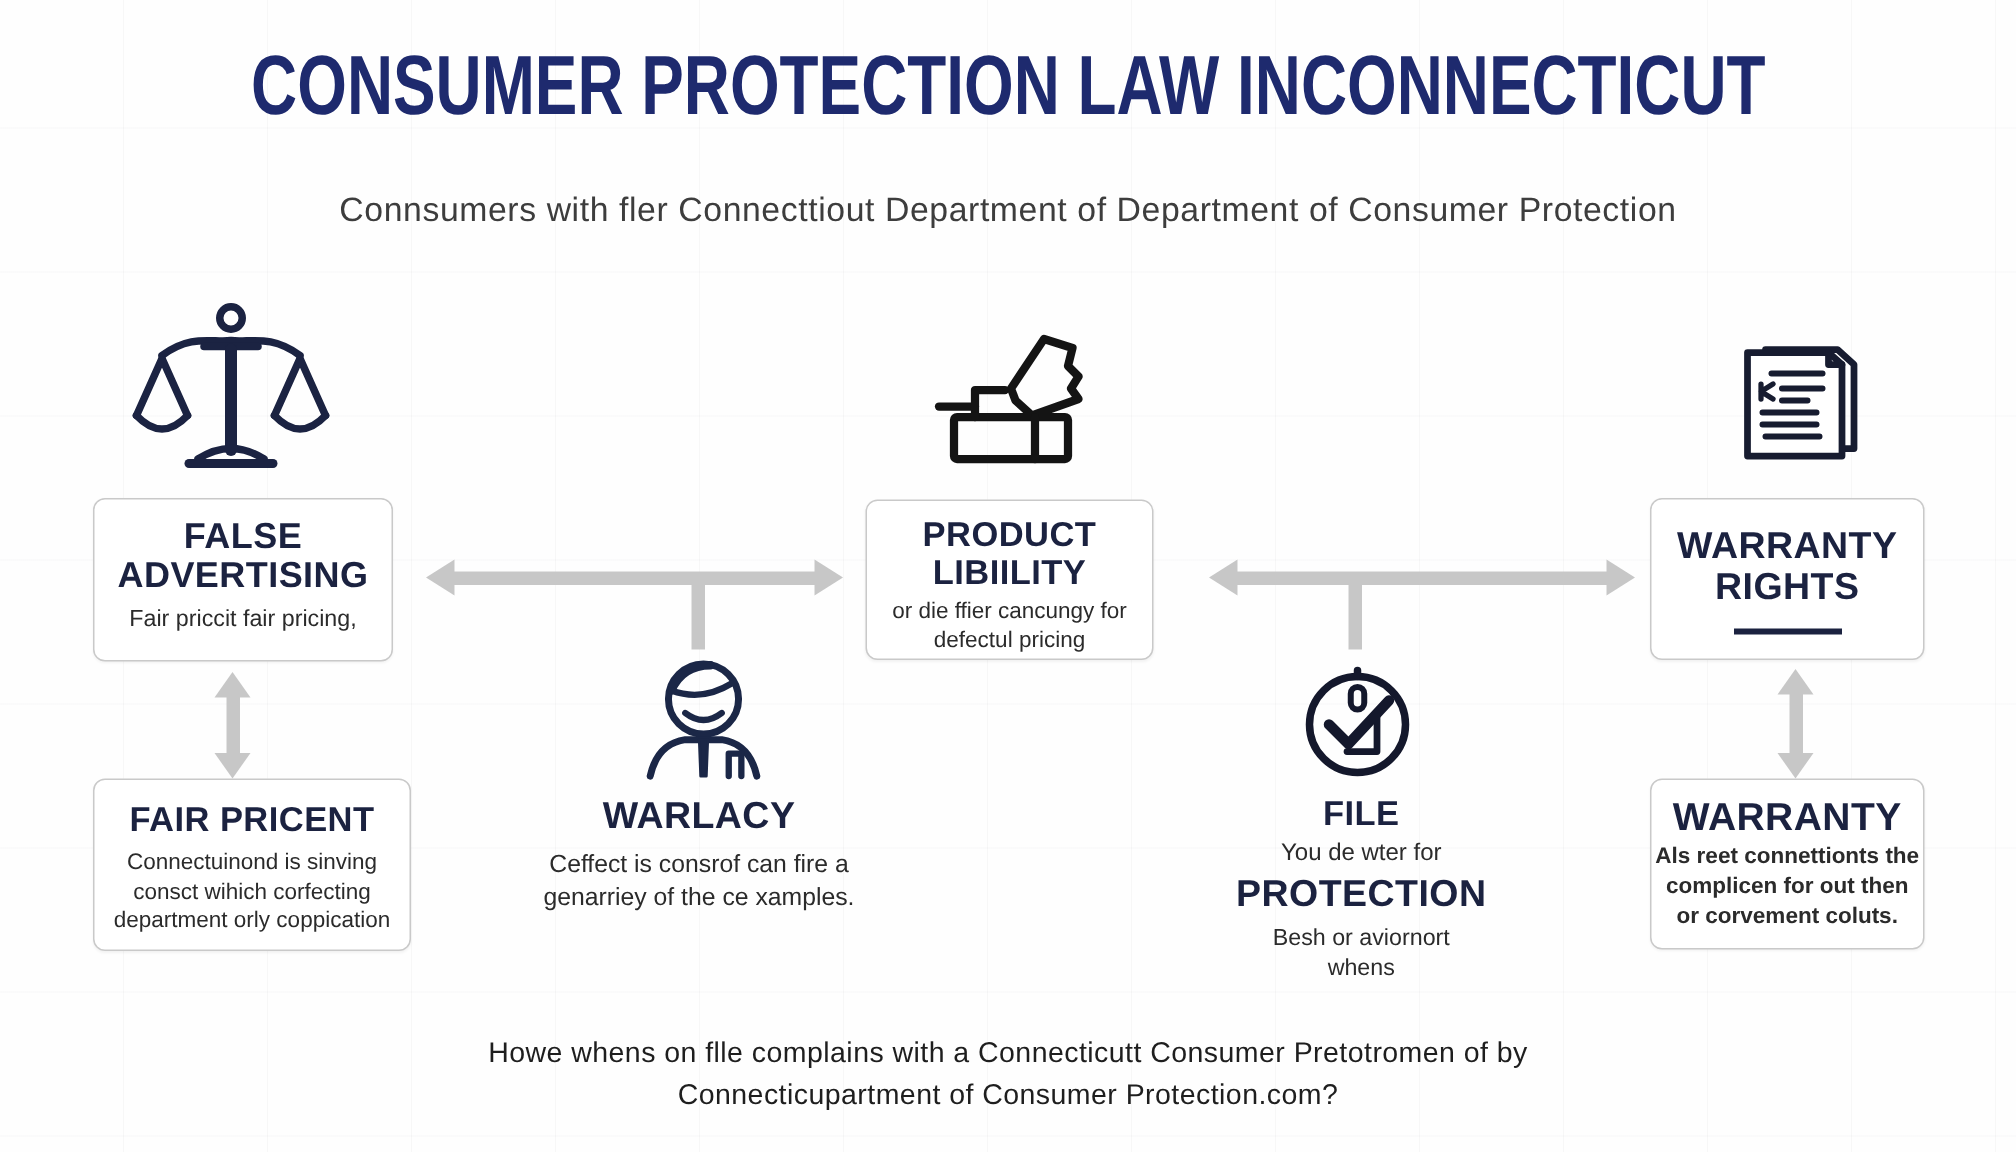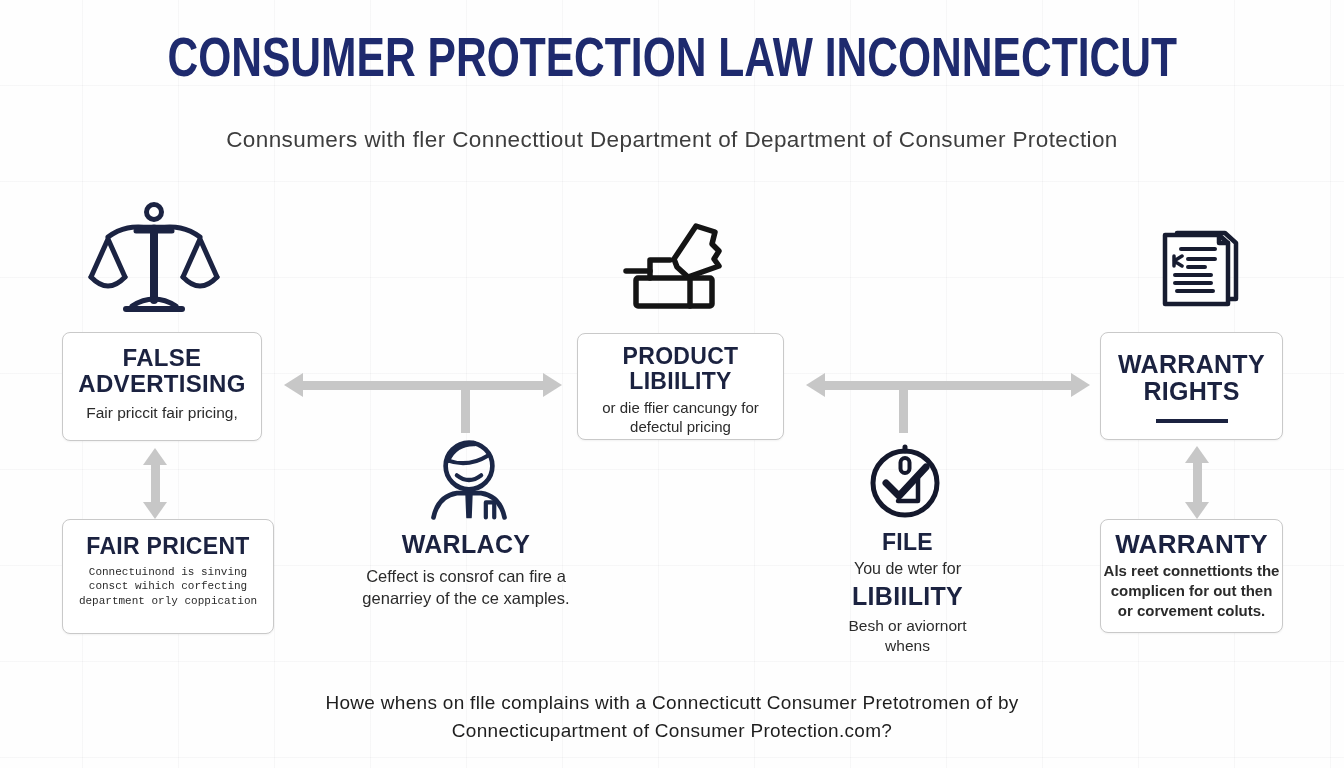--- a/index.html
+++ b/index.html
@@ -99,21 +99,21 @@
   </svg>
 
   <div class="node" style="left:62px; top:332px; width:200px; height:109px;">
     <div class="node-title">
       <div>FALSE</div>
       <div>ADVERTISING</div>
     </div>
     <div class="node-body">Fair priccit fair pricing,</div>
   </div>
 
-  <div class="node" style="left:577px; top:333px; width:207px; height:107px; padding-top:10px;">
+  <div class="node" style="left:577px; top:333px; width:192px; height:107px; padding-top:10px;">
     <div class="node-title" style="font-size:23px;">PRODUCT LIBIILITY</div>
     <div class="node-body" style="margin-top:4px; font-size:15px;">
       <div>or die ffier cancungy for</div>
       <div>defectul pricing</div>
     </div>
   </div>
 
   <div class="node" style="left:1100px; top:332px; width:183px; height:108px; padding-top:18px;">
     <div class="node-title" style="font-size:25px;">
       <div>WARRANTY</div>
@@ -160,39 +160,39 @@
   <svg class="icon" style="left:864px; top:441px;" width="82" height="82" viewBox="0 0 82 82" fill="none" stroke="#14182c" stroke-width="5" stroke-linecap="round" stroke-linejoin="round">
     <circle cx="41" cy="42" r="32"></circle>
     <path d="M41 6 V10"></path>
     <rect x="36.5" y="17" width="9" height="15" rx="4.5" stroke-width="4"></rect>
     <path d="M54 37 V60 H34" stroke-width="4.5"></path>
     <path d="M22 42 L35 55 L62 26" stroke-width="7"></path>
   </svg>
 
   <div class="node" style="left:62px; top:519px; width:212px; height:115px; padding-top:14px;">
     <div class="node-title" style="font-size:23px;">FAIR PRICENT</div>
-    <div class="node-body" style="font-size:11px;font-family:Liberation Mono, monospace;">
+    <div class="node-body" style="font-size:15px;">
       <div>Connectuinond is sinving</div>
       <div>consct wihich corfecting</div>
       <div>department orly coppication</div>
     </div>
   </div>
 
   <div class="free-block" style="left:335px; top:531px; width:262px;">
     <div class="node-title" style="font-size:25px;">WARLACY</div>
     <div class="node-body" style="font-size:16.5px; margin-top:8px;">
       <div>Ceffect is consrof can fire a</div>
       <div>genarriey of the ce xamples.</div>
     </div>
   </div>
 
   <div class="free-block" style="left:785px; top:530px; width:245px;">
     <div class="node-title" style="font-size:23px;">FILE</div>
     <div class="node-body" style="font-size:16px; margin-top:3px;">You de wter for</div>
-    <div class="node-title" style="font-size:25px; margin-top:4px;">LIBIILITY</div>
+    <div class="node-title" style="font-size:25px; margin-top:4px;">PROTECTION</div>
     <div class="node-body" style="font-size:15.5px; margin-top:6px;">
       <div>Besh or aviornort</div>
       <div>whens</div>
     </div>
   </div>
 
   <div class="node" style="left:1100px; top:519px; width:183px; height:114px; padding-top:10px;">
     <div class="node-title" style="font-size:26px;">WARRANTY</div>
     <div class="node-body" style="font-size:15px; margin-top:3px;font-weight:bold;">
       <div>Als reet connettionts the</div>

